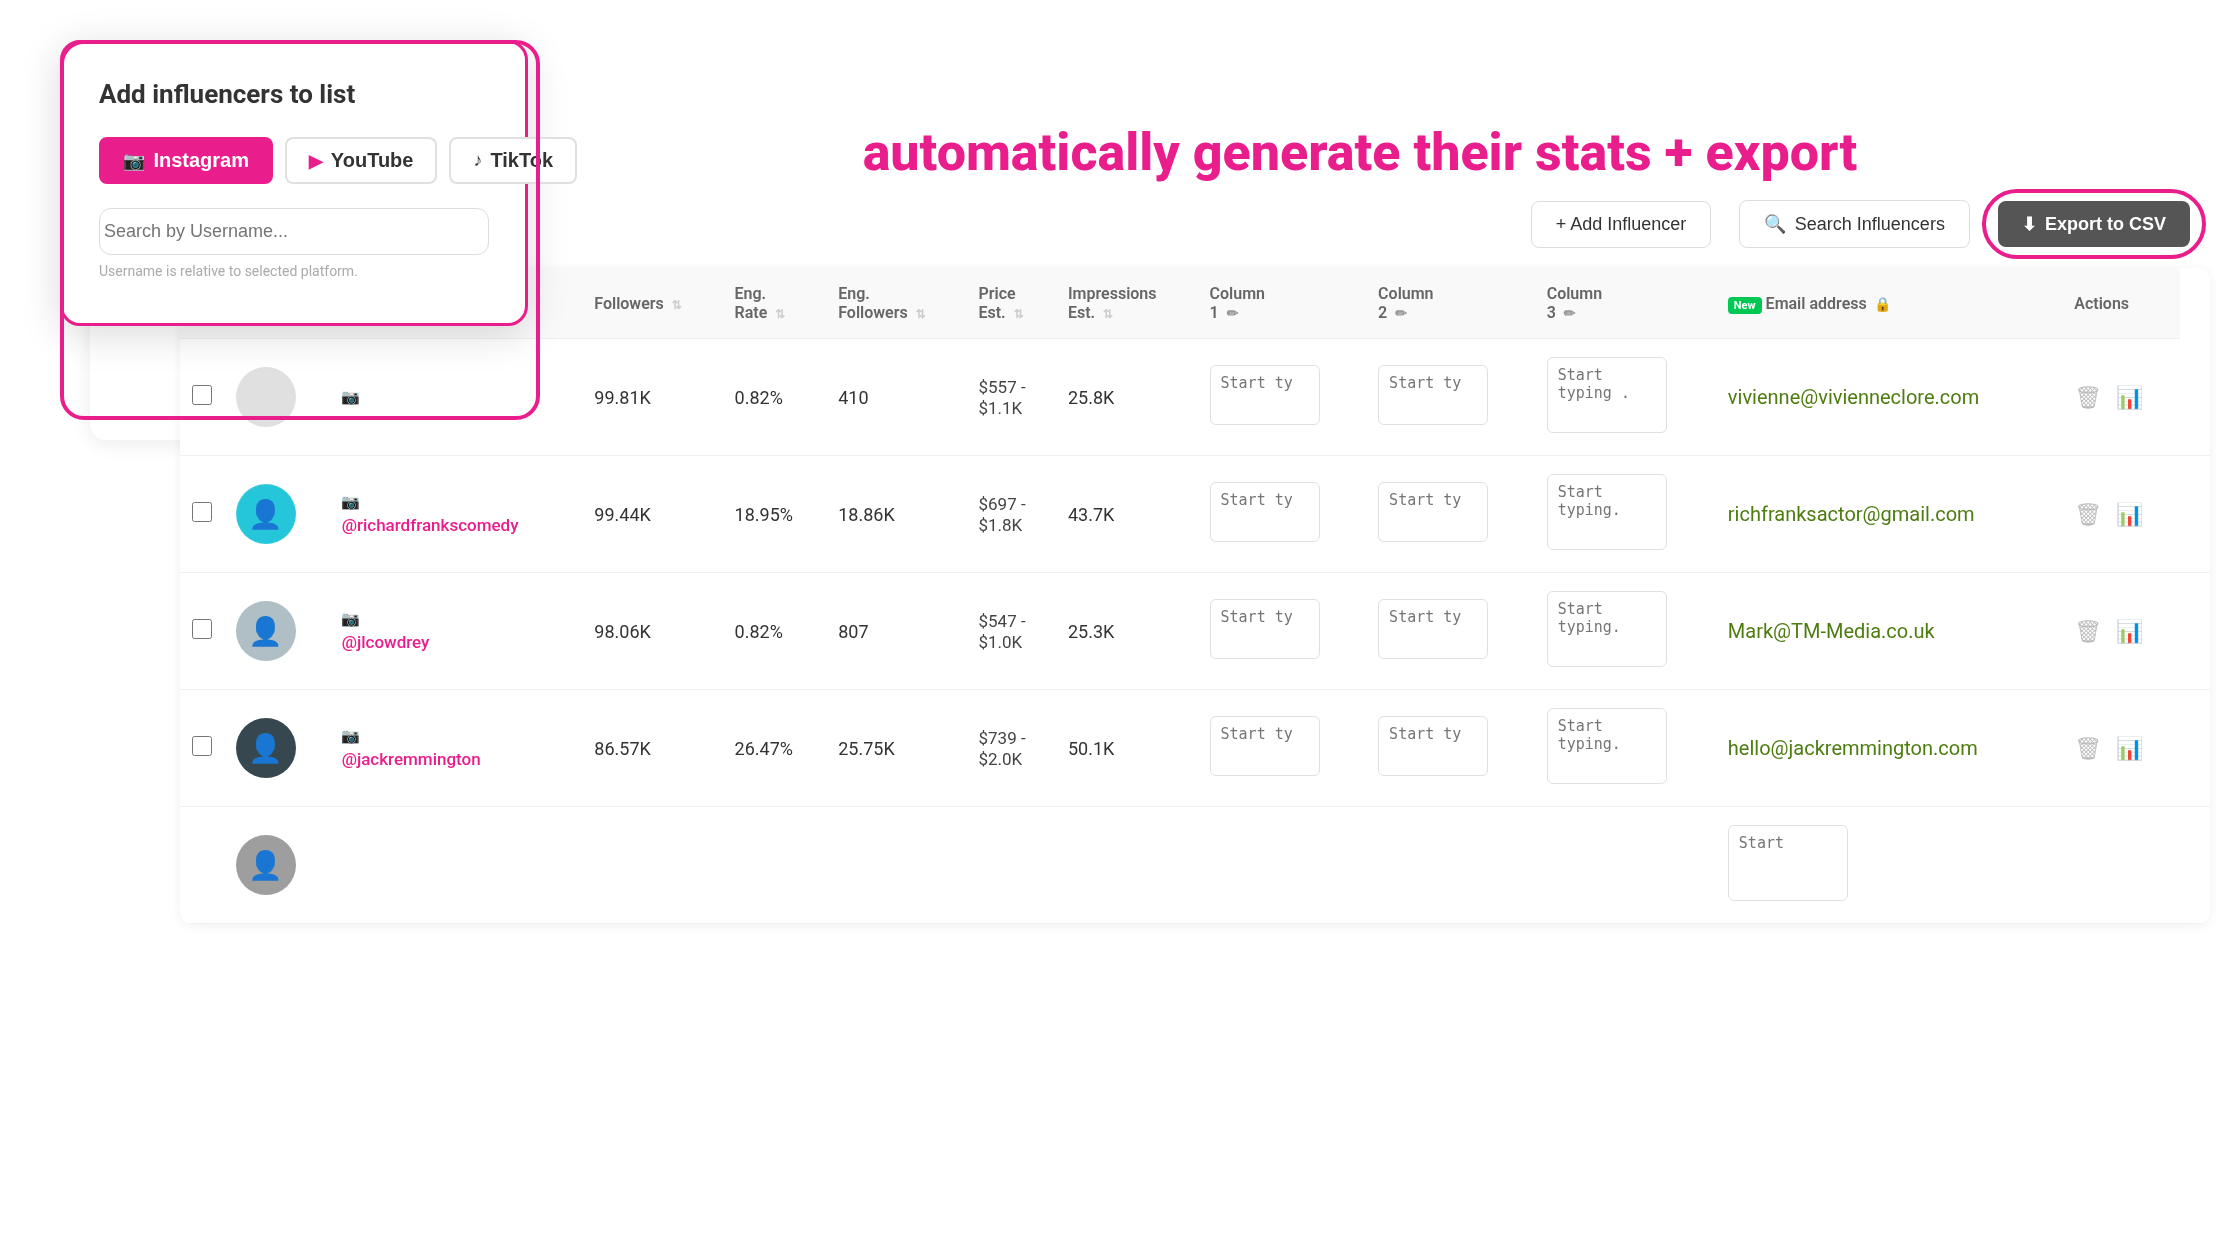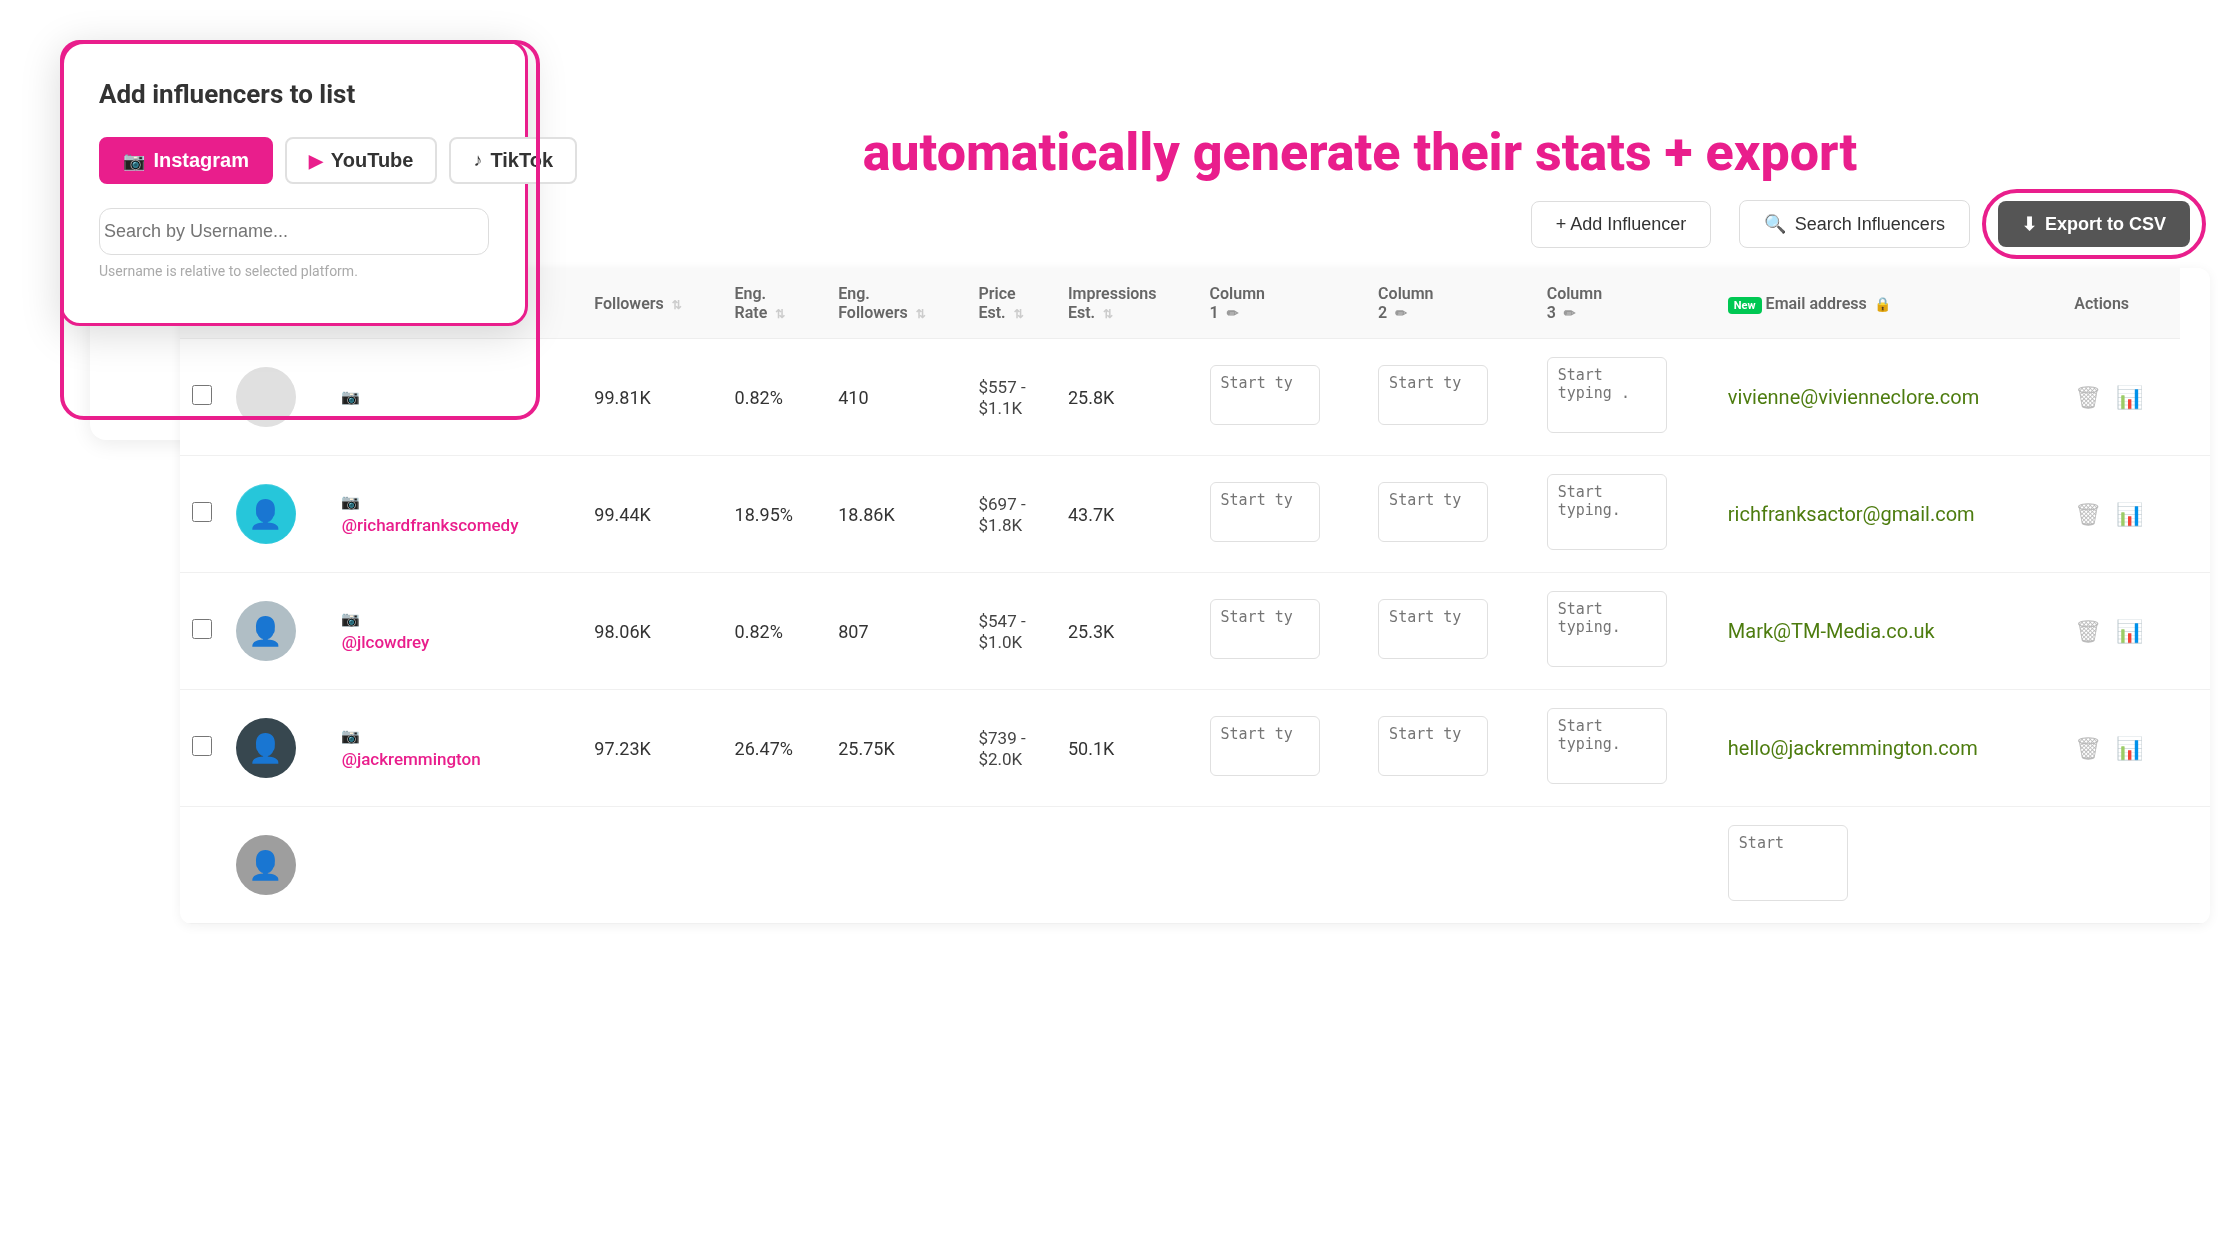--- a/index.html
+++ b/index.html
@@ -601,21 +601,21 @@
             <div style="width:60px;height:60px;border-radius:50%;background:#37474f;overflow:hidden;display:flex;align-items:center;justify-content:center;">
               <span style="font-size:28px;">👤</span>
             </div>
           </td>
           <td>
             <div class="handle-col">
               <span class="platform-ico">📷</span>
               <span class="handle-link">@jackremmington</span>
             </div>
           </td>
-          <td>97.23K</td>
+          <td>86.57K</td>
           <td>26.47%</td>
           <td>25.75K</td>
           <td><span class="price-range">$739 -<br>$2.0K</span></td>
           <td>50.1K</td>
           <td>
             <textarea class="start-typing-input" placeholder="Start ty" style=""></textarea>
           </td>
           <td>
             <textarea class="start-typing-input" placeholder="Start ty" style=""></textarea>
           </td>

